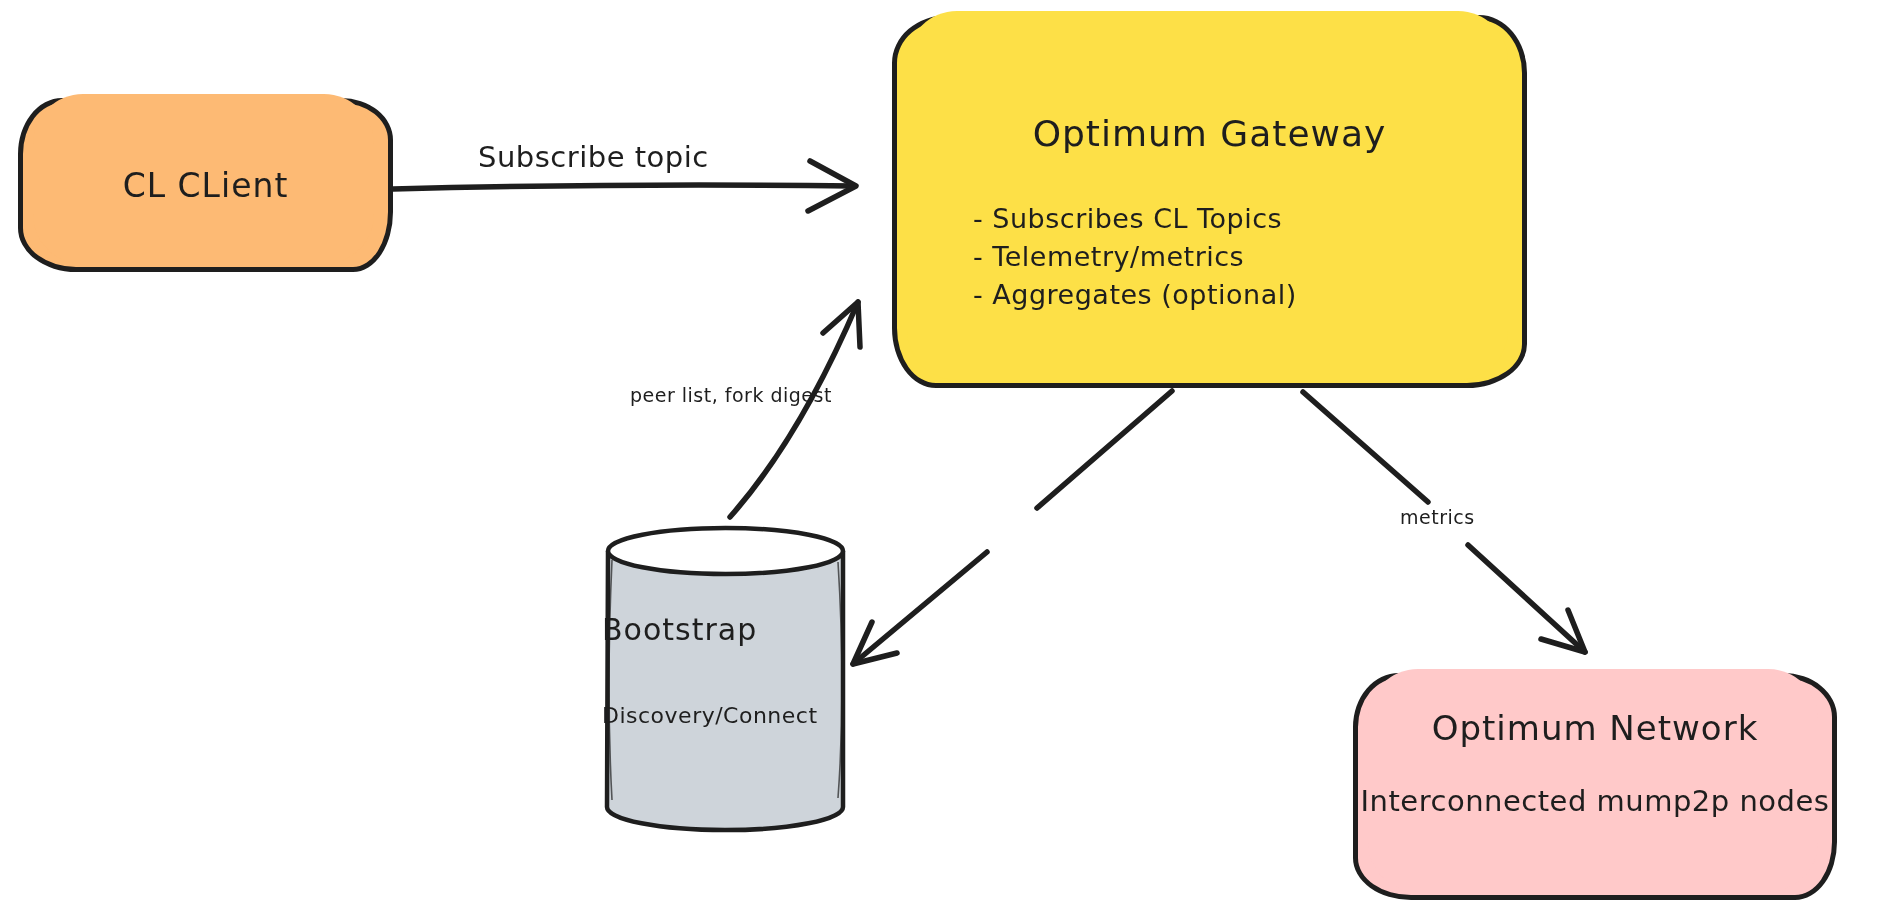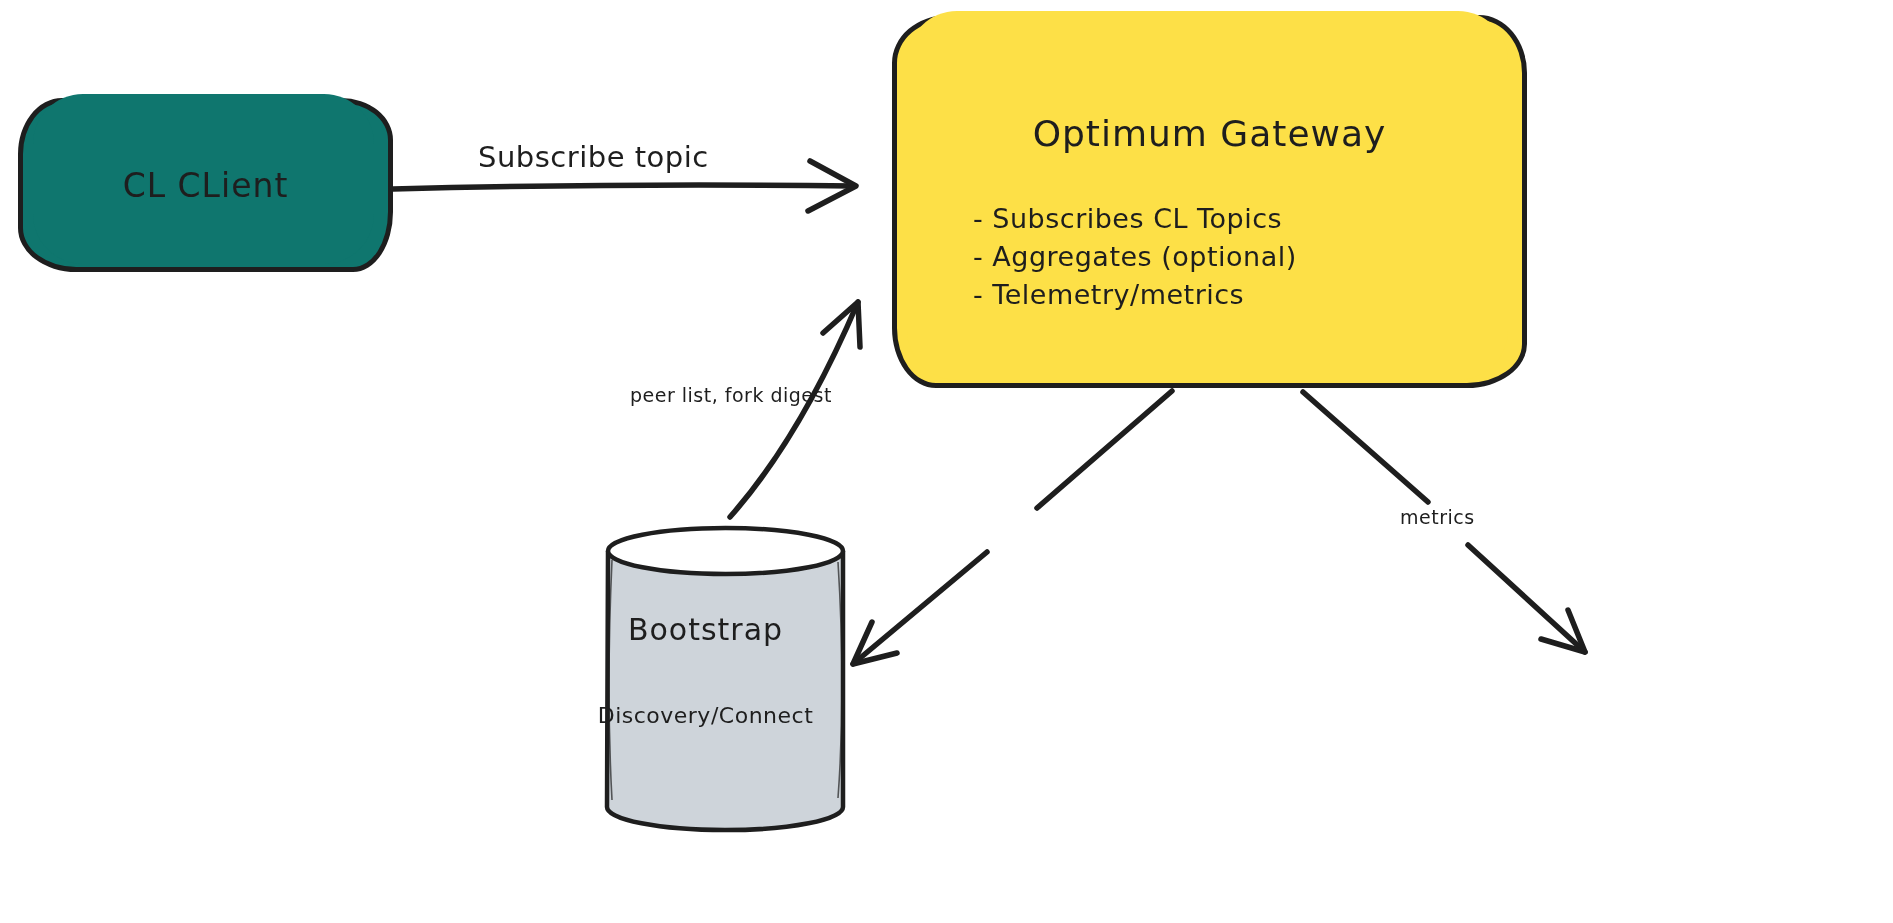--- a/index.html
+++ b/index.html
@@ -20,21 +20,21 @@
     z-index:2;
   }
   
   .node::before{
     content:"";position:absolute;z-index:-1;
     left:10px;right:14px;top:-9px;bottom:3px;
     background:inherit;border-radius:50px;
   }
   .cl-client{
     left:18px;top:98px;width:375px;height:174px;
-    background:#0f766e;
+    background:#fdba74;
     border-radius:44px 52px 40px 58px / 56px 42px 60px 44px;
     font-size:33px;letter-spacing:1px;
   }
   .gateway{
     left:868px;top:15px;width:635px;height:373px;
     background:#fde047;
     border-radius:56px 48px 60px 44px / 48px 58px 44px 60px;
     justify-content:center;align-items:stretch;margin-left:24px;
   }
   .gateway-title{
@@ -57,44 +57,48 @@
   .cyl-layer{z-index:1;}
   .edge-label{
     position:absolute;z-index:4;
     font-size:19px;letter-spacing:.5px;white-space:nowrap;
   }
   .lbl-subscribe{left:478px;top:140px;font-size:29px;}
   .lbl-peerlist{left:630px;top:384px;}
   .lbl-rawmetrics{left:840px;top:508px;}
   .lbl-publish{left:1400px;top:506px;}
   .cyl-text{
-    position:absolute;z-index:2;left:588px;width:235px;
-    text-align:center;white-space:nowrap;
+    position:absolute;z-index:2;left:602px;width:235px;
+    white-space:nowrap;
   }
   .cyl-title{top:612px;font-size:30px;letter-spacing:1px;}
   .cyl-sub{top:703px;font-size:22px;letter-spacing:.5px;}
 </style>
 </head>
 <body>
 
 <div class="canvas">
 
   <div class="node cl-client">
     <span>CL CLient</span>
   </div>
 
   <div class="node gateway">
     <div class="gateway-title">Optimum Gateway</div>
     <div class="gateway-bullets">
       <div>- Subscribes CL Topics</div>
+      <div>- Telemetry/metrics</div>
       <div>- Aggregates (optional)</div>
-      <div>- Telemetry/metrics</div>
     </div>
   </div>
 
+  <div class="node network">
+    <div class="network-title">Optimum Network</div>
+    <div class="network-sub">Interconnected mump2p nodes</div>
+  </div>
 
   <svg class="layer cyl-layer" width="1893" height="923" viewBox="0 0 1893 923">
     <path d="M 608 551 L 607 807 A 117.5 23 0 0 0 843 807 L 843 551" fill="#ced4da" stroke="#1e1e1e" stroke-width="4.5" stroke-linejoin="round"></path>
     <ellipse cx="725.5" cy="551" rx="117.5" ry="23" fill="#ffffff" stroke="#1e1e1e" stroke-width="4.5"></ellipse>
     <path d="M 612 560 Q 606 690 612 800" fill="none" stroke="#1e1e1e" stroke-width="1.6" opacity="0.7"></path>
     <path d="M 838 562 Q 846 690 838 798" fill="none" stroke="#1e1e1e" stroke-width="1.6" opacity="0.7"></path>
   </svg>
 
   <div class="cyl-text cyl-title">Bootstrap</div>
   <div class="cyl-text cyl-sub">Discovery/Connect</div>

